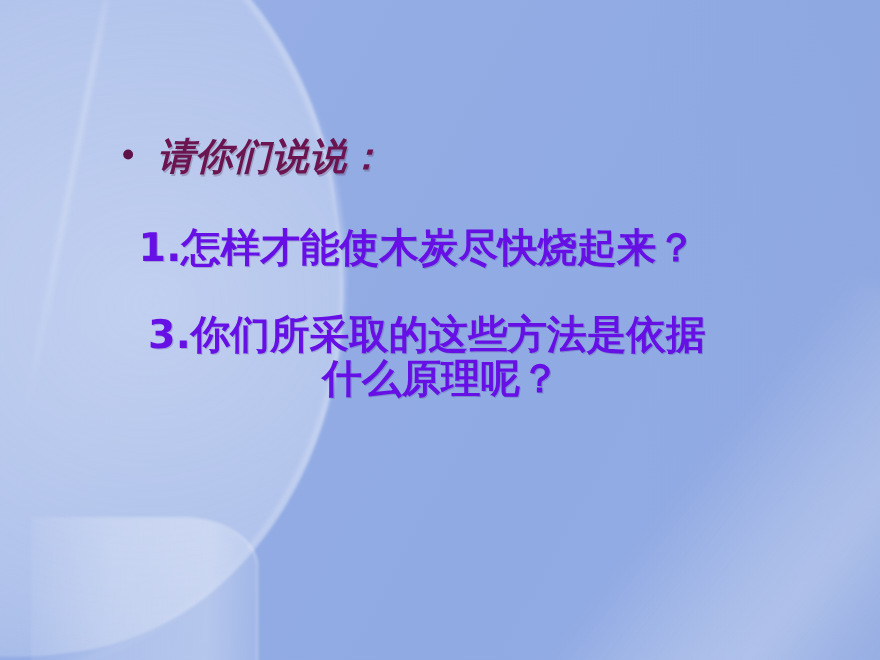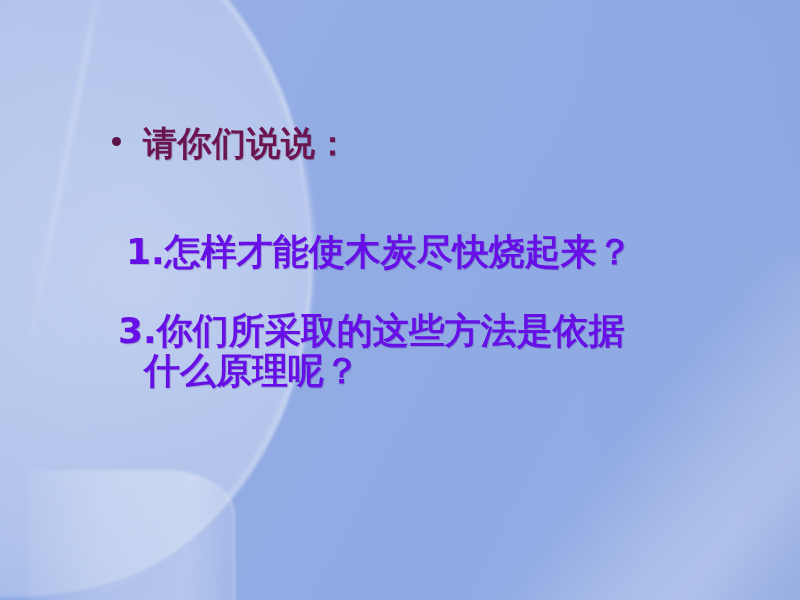--- a/index.html
+++ b/index.html
@@ -138,20 +138,21 @@
     inset: 0;
   }
 
   .bullet-line {
     position: absolute;
     left: 112px;
     top: 126px;
     display: flex;
     align-items: baseline;
     white-space: nowrap;
+    font-style: italic;
   }
   .bullet-dot {
     width: 9px;
     height: 9px;
     border-radius: 50%;
     background: #5e1348;
     display: inline-block;
     position: relative;
     top: -9px;
     margin-right: 22px;
@@ -177,28 +178,27 @@
     font-family: "DejaVu Sans", "Liberation Sans", sans-serif;
     font-weight: bold;
     font-size: 36px;
     line-height: 1.13;
     color: #6610e6;
     letter-spacing: 0px;
     text-shadow: 1px 1px 0 rgba(40,0,120,0.20);
     text-indent: 0;
     padding-left: 26px;
     margin-bottom: 30px;
-    margin-top: 26px;
   }
   .qitem > .qnum {
     margin-left: -26px;
   }
   #q1 { margin-left: 8px; margin-bottom: 38px; }
   #q2 { margin-bottom: 36px; }
-  #q3 { margin-bottom: 0; }
+  #q3 { margin-bottom: 0; text-align: center; }
 </style>
 </head>
 <body>
 
 <div id="slide">
 
   <div class="bg-layer" id="bg-base"></div>
   <div id="bg-bowl"></div>
   <div id="bg-bowl-rim"></div>
   <div id="bg-stem"></div>

